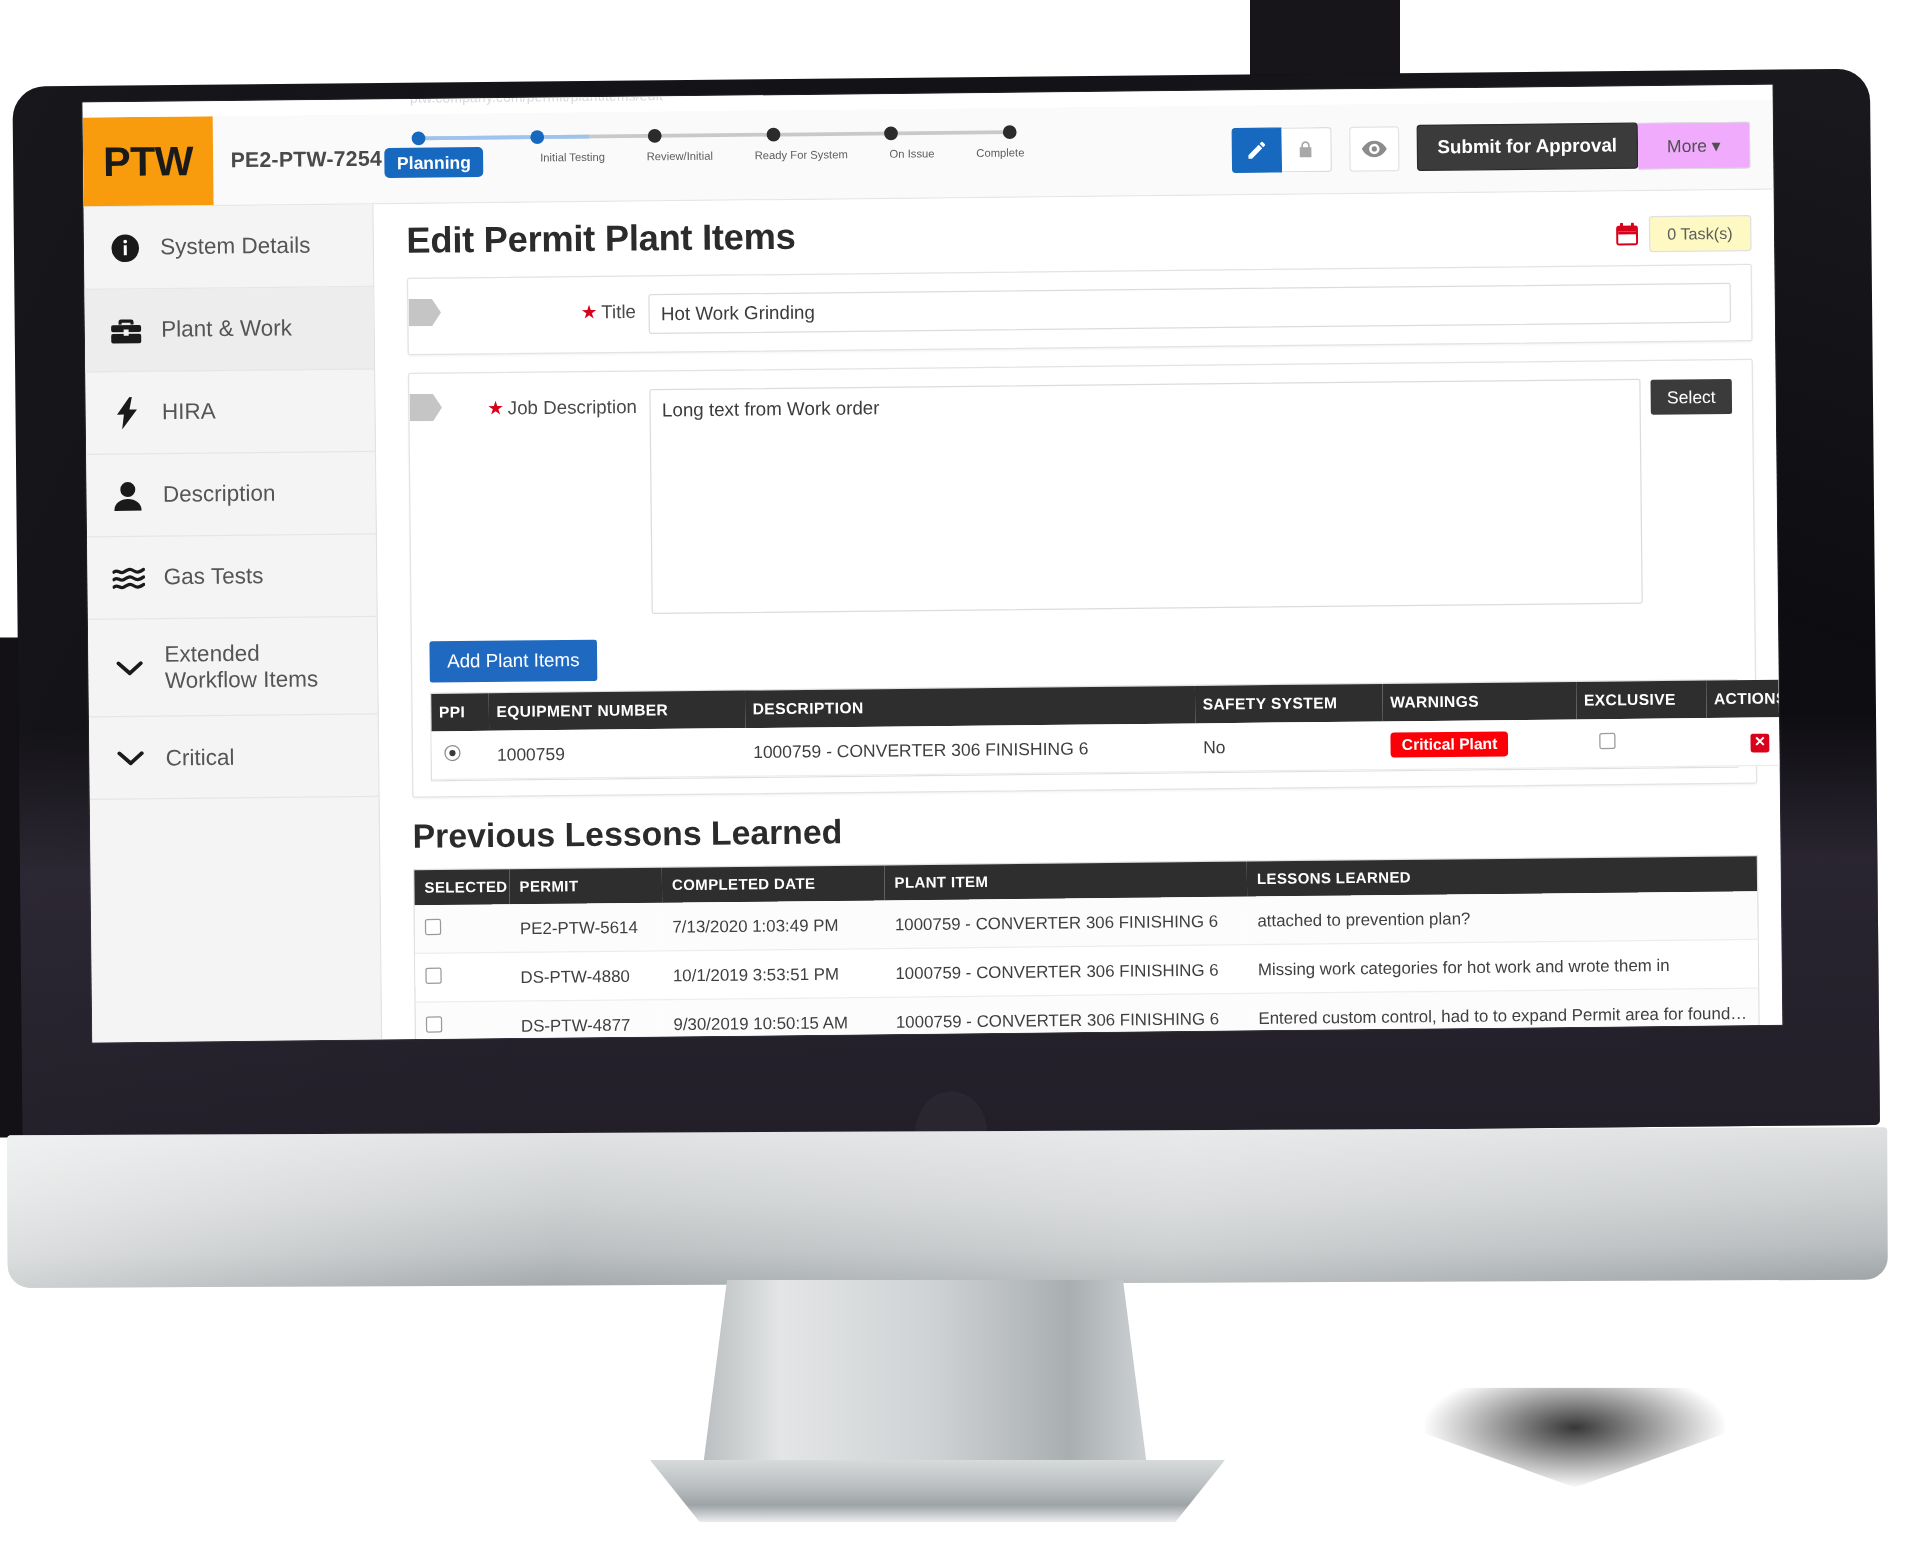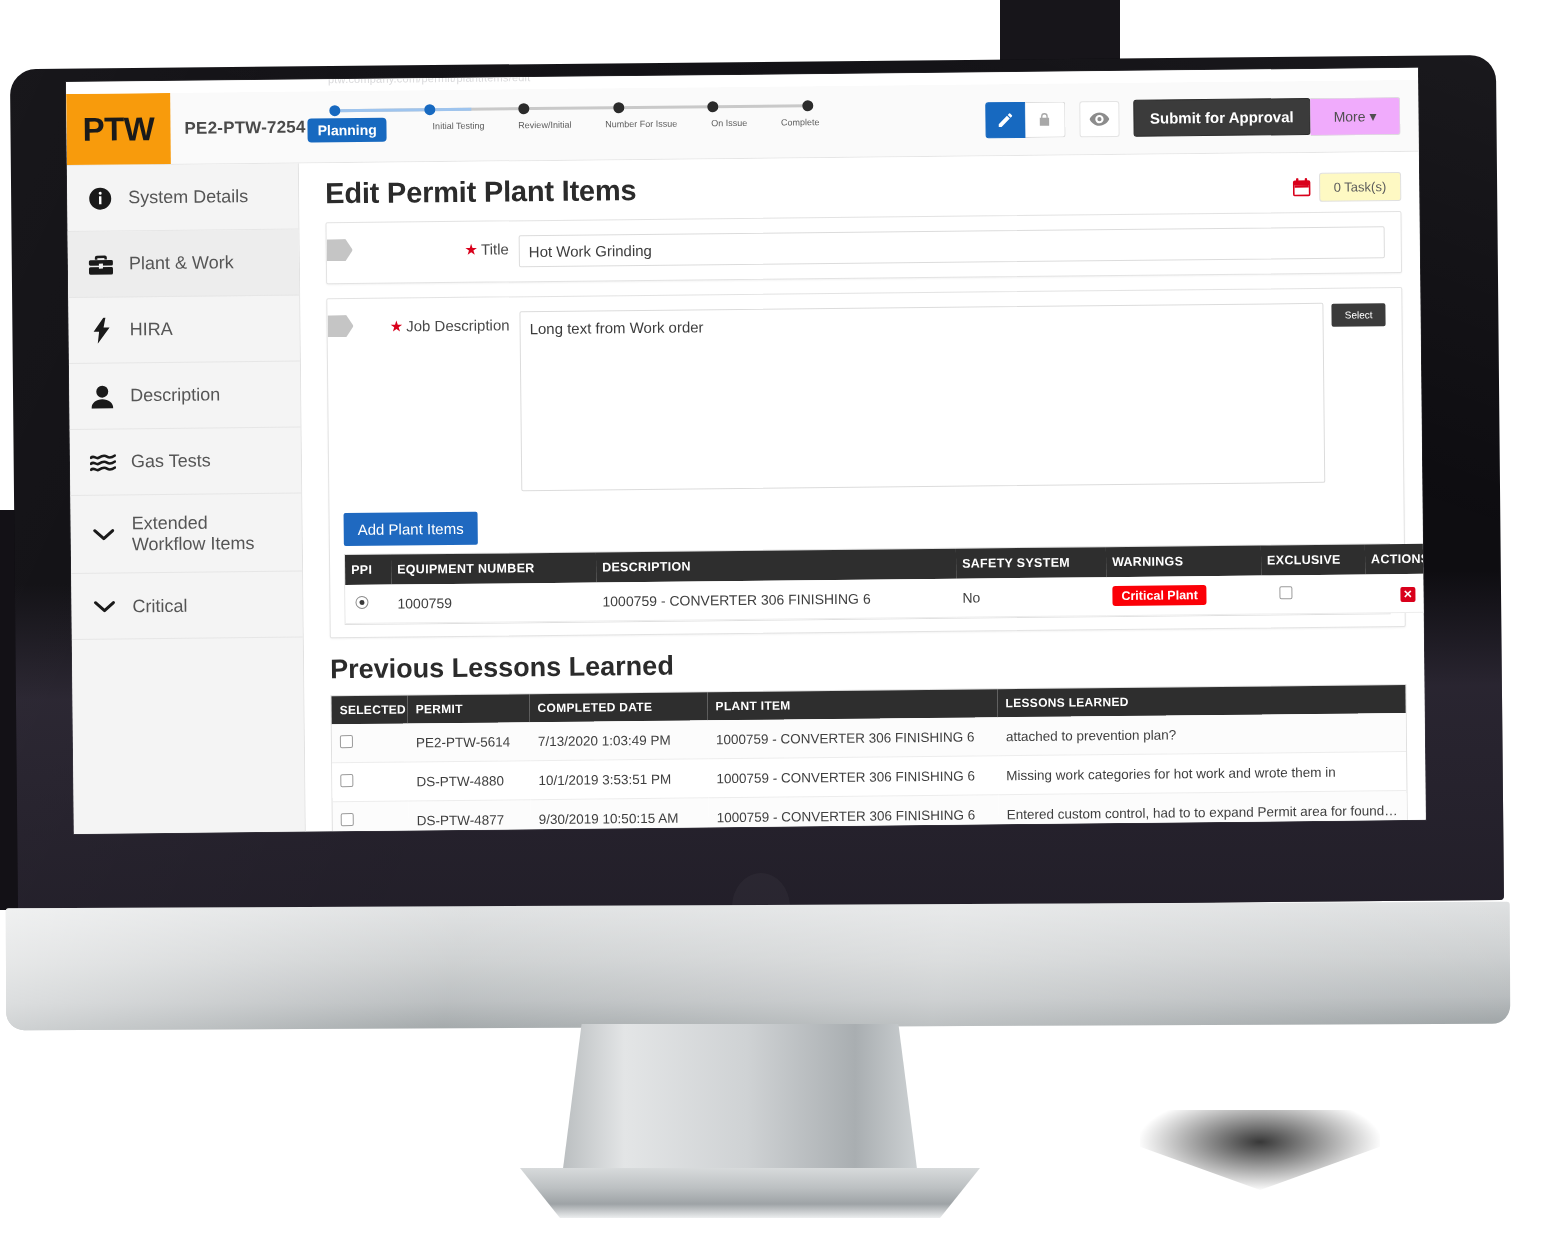--- a/index.html
+++ b/index.html
@@ -199,21 +199,21 @@
   .req { color:#d9001b; margin-right:3px; }
   .txt-input {
     flex:1 1 auto; border:1px solid #dcdcdc; background:#fff; border-radius:2px;
     padding:7px 9px; font-size:15px; color:#3c3c3c; height:32px;
   }
   .txt-area {
     flex:1 1 auto; border:1px solid #dcdcdc; background:#fff; border-radius:2px;
     padding:8px 9px; font-size:15px; color:#3c3c3c; height:180px; white-space:pre-wrap;
   }
   .btn-select {
-    background:#3b3b3b; color:#fff; font-size:10px; padding:6px 13px; border-radius:2px;
+    background:#3b3b3b; color:#fff; font-size:14px; padding:6px 13px; border-radius:2px;
     margin-left:8px; margin-top:1px; white-space:nowrap;
   }
   .btn-blue {
     display:inline-block; background:#1f69c0; color:#fff; font-size:15px;
     padding:8px 14px; border-radius:2px; margin:6px 0 0 14px;
   }
 
   
   .tbl { width:100%; border-collapse:collapse; table-layout:fixed; }
   .tbl thead th {
@@ -305,21 +305,21 @@
           <span class="dot"></span>
           <span class="dot"></span>
           <span class="dot"></span>
           <span class="dot"></span>
         </div>
       </div>
       <div class="step-labels">
         <span class="step-label current">Planning</span>
         <span class="step-label">Initial Testing</span>
         <span class="step-label">Review/Initial</span>
-        <span class="step-label">Number For Issue</span>
+        <span class="step-label">Ready For System</span>
         <span class="step-label">On Issue</span>
         <span class="step-label">Complete</span>
       </div>
     </div>
 
     <div class="topbar-spacer"></div>
 
     <div class="topbar-actions">
       <div class="btn-group">
         <div class="icon-btn primary">

